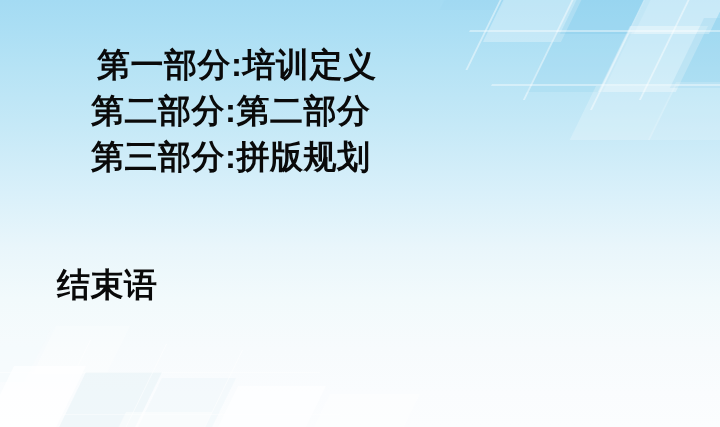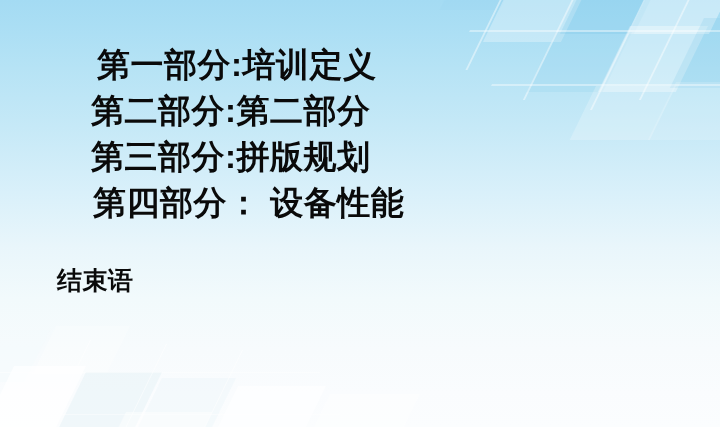--- a/index.html
+++ b/index.html
@@ -129,21 +129,21 @@
   .line-2 { left: 91px; top: 94px;  }
   .line-3 { left: 91px; top: 140px; text-align: center; }
   .line-4 { left: 93px; top: 186px; }
 
   .closing {
     position: absolute;
     left: 57px;
     top: 268px;
     white-space: nowrap;
     color: #0a0a0a;
-    font-size: 25px;
+    font-size: 33px;
     font-weight: bold;
     letter-spacing: 0.5px;
     line-height: 1;
   }
 </style>
 </head>
 <body>
 
 <div id="slide">
 
@@ -178,18 +178,17 @@
     <div class="bline b2"></div>
     <div class="bline b3"></div>
     <div class="bhline bh1"></div>
     <div class="bhline bh2"></div>
   </div>
 
   <div class="content">
     <div class="toc-line line-1">第一部分:培训定义</div>
     <div class="toc-line line-2">第二部分:第二部分</div>
     <div class="toc-line line-3">第三部分:拼版规划</div>
-    <div class="toc-line line-4">第四部分： 设备性能</div>
 
     <div class="closing">结束语</div>
   </div>
 
 </div>
 
 </body></html>

